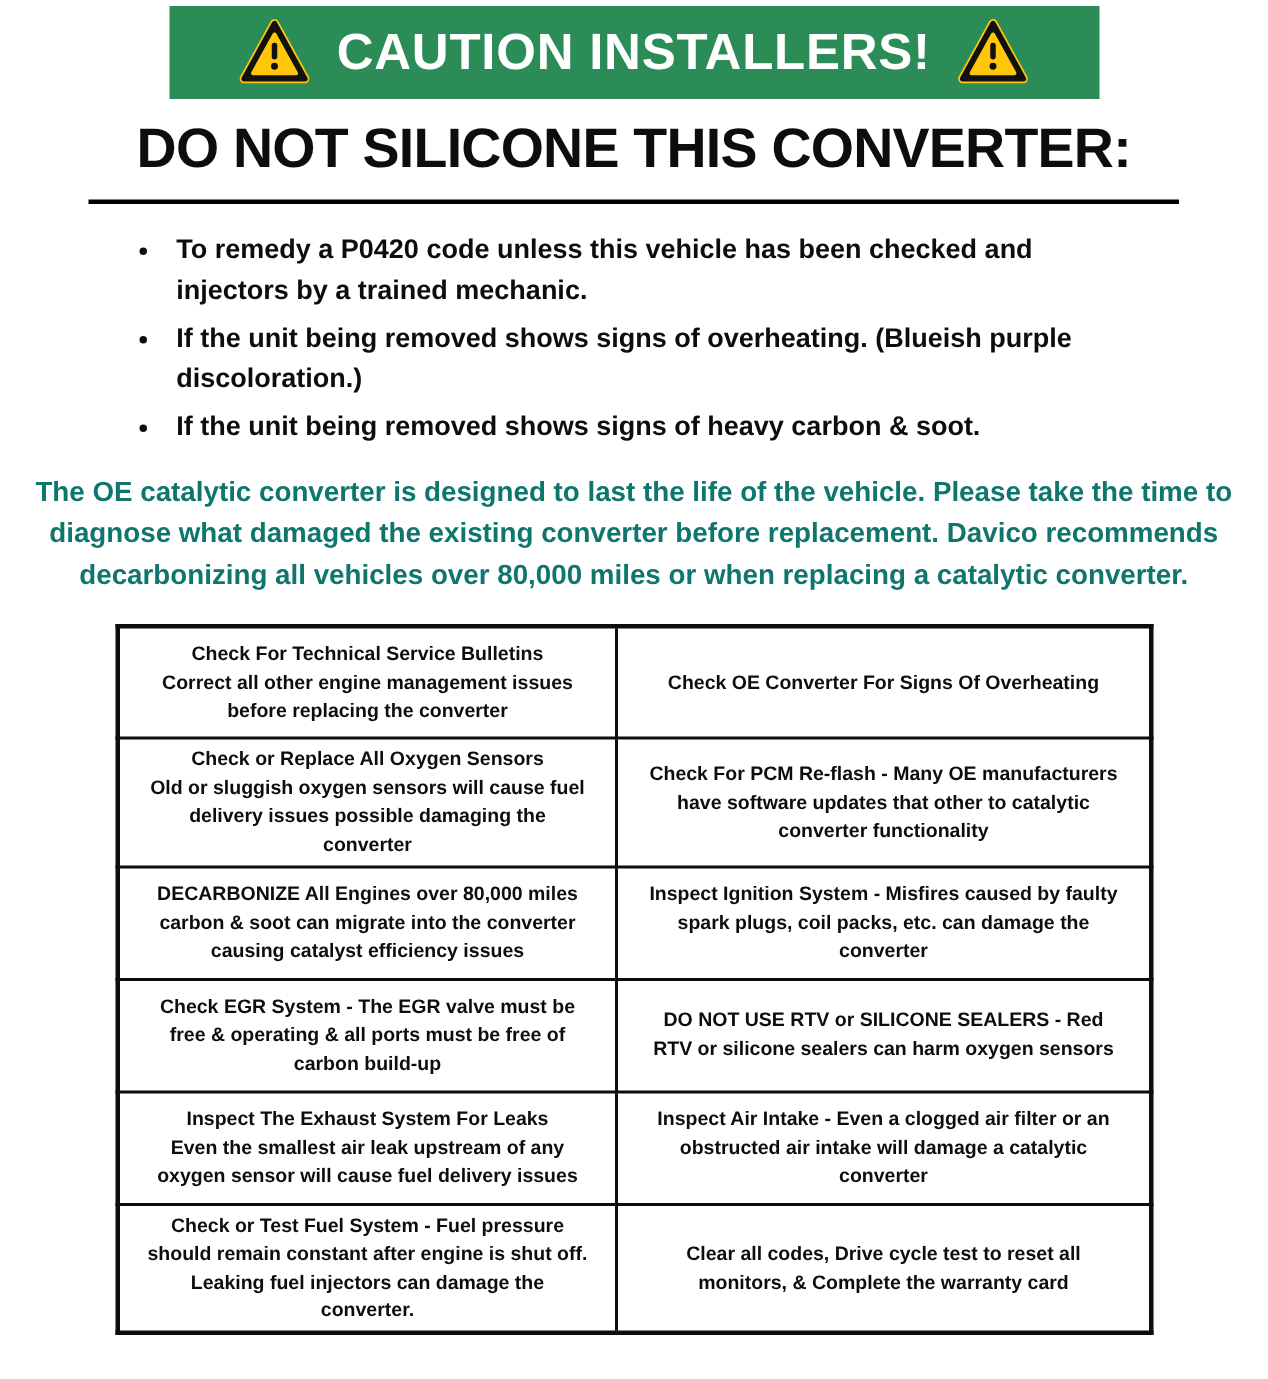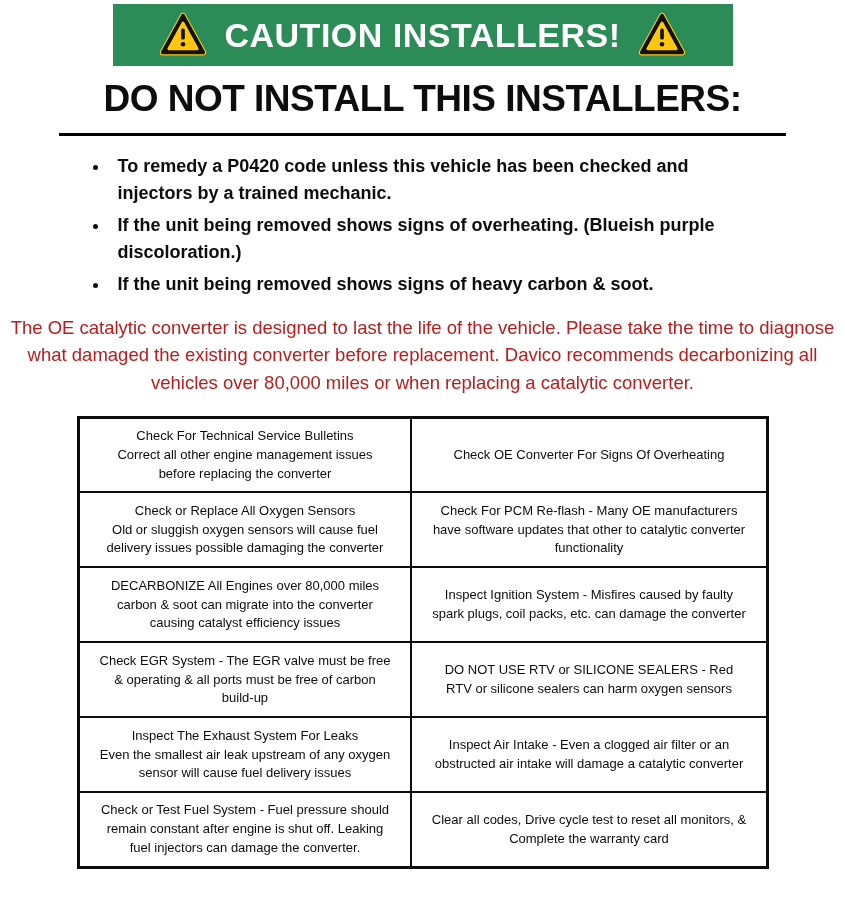--- a/index.html
+++ b/index.html
@@ -34,34 +34,34 @@
   .divider{
     width:727px;margin:13px auto 0;border:none;border-top:3px solid #000;height:0;
   }
   .warning-list{
     width:690px;margin:17px auto 0;padding:0 0 0 32px;
     font-size:18px;font-weight:700;line-height:1.5;
   }
   .warning-list li{margin:0 0 5px;padding-left:8px;}
   .info-paragraph{
     width:828px;margin:16px auto 17px;text-align:center;
-    font-size:18.5px;font-weight:400;line-height:1.5;color:#b91c1c;
+    font-size:18.5px;font-weight:700;line-height:1.5;color:#0f766e;
   }
   .table-heading{
     text-align:center;font-size:24.5px;font-weight:800;margin:20px 0 0;
     text-decoration:underline;text-underline-offset:4px;text-decoration-thickness:2.5px;
   }
   .keys-table{
     width:692px;margin:19px auto 0;border-collapse:collapse;
     border:3px solid var(--ink);table-layout:fixed;
   }
   .keys-table td{
     border:2px solid var(--ink);height:75px;padding:4px 18px;
     text-align:center;vertical-align:middle;
-    font-size:13px;font-weight:400;line-height:1.45;white-space:pre-line;
+    font-size:13px;font-weight:700;line-height:1.45;white-space:pre-line;
   }
   .col-left{width:48.4%;}
   .col-right{width:51.6%;}
   .cell-big{font-size:15px;}
 </style>
 </head>
 <body>
 
 <div class="page">
 
@@ -80,21 +80,21 @@
       <svg viewBox="0 0 100 100" aria-hidden="true">
         <path class="tri-rim" d="M50 8 L94 88 L6 88 Z"></path>
         <path class="tri-black" d="M50 8 L94 88 L6 88 Z"></path>
         <path class="tri-yellow" d="M50 24 L81 80 L19 80 Z"></path>
         <rect class="tri-mark" x="46" y="36" width="8" height="24" rx="3.5"></rect>
         <circle class="tri-mark" cx="50" cy="70" r="5"></circle>
       </svg>
     </span>
   </header>
 
-  <h2 class="main-heading">DO NOT INSTALL THIS INSTALLERS:</h2>
+  <h2 class="main-heading">DO NOT SILICONE THIS CONVERTER:</h2>
 
   <hr class="divider">
 
   <ul class="warning-list">
     <li>To remedy a P0420 code unless this vehicle has been checked and injectors by a trained mechanic.</li>
     <li>If the unit being removed shows signs of overheating. (Blueish purple discoloration.)</li>
     <li>If the unit being removed shows signs of heavy carbon &amp; soot.</li>
   </ul>
 
   <p class="info-paragraph">The OE catalytic converter is designed to last the life of the vehicle. Please take the time to diagnose what damaged the existing converter before replacement. Davico recommends decarbonizing all vehicles over 80,000 miles or when replacing a catalytic converter.</p>

